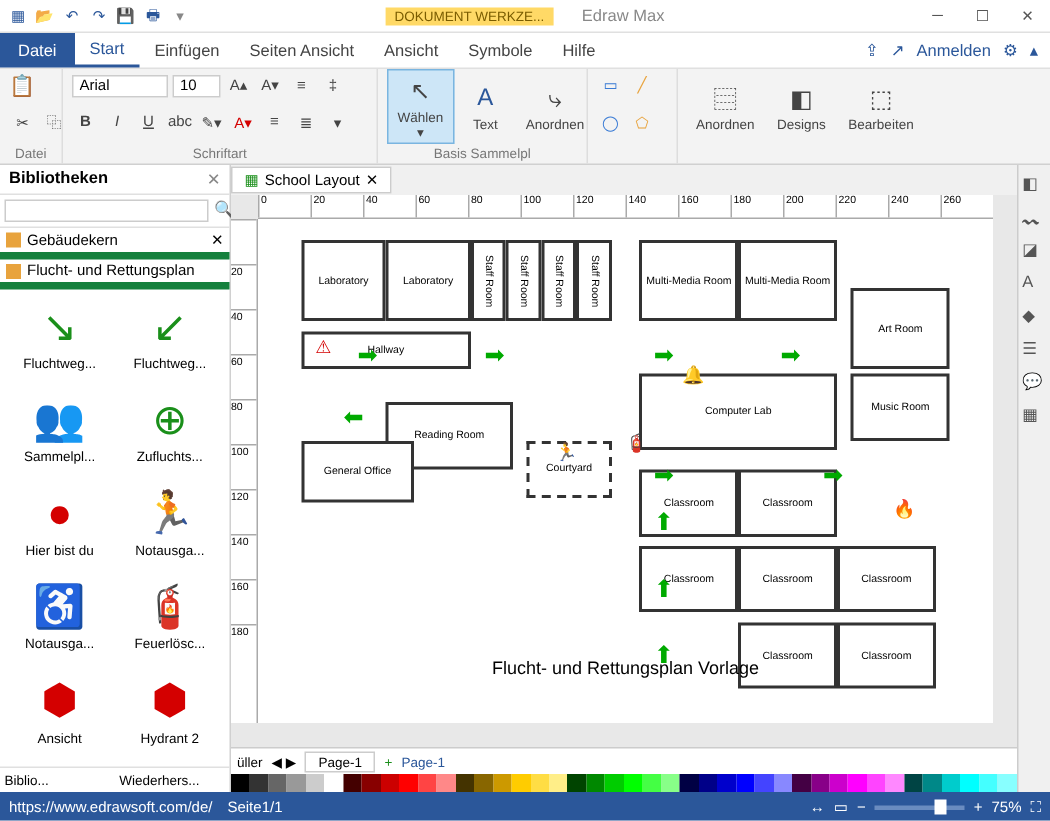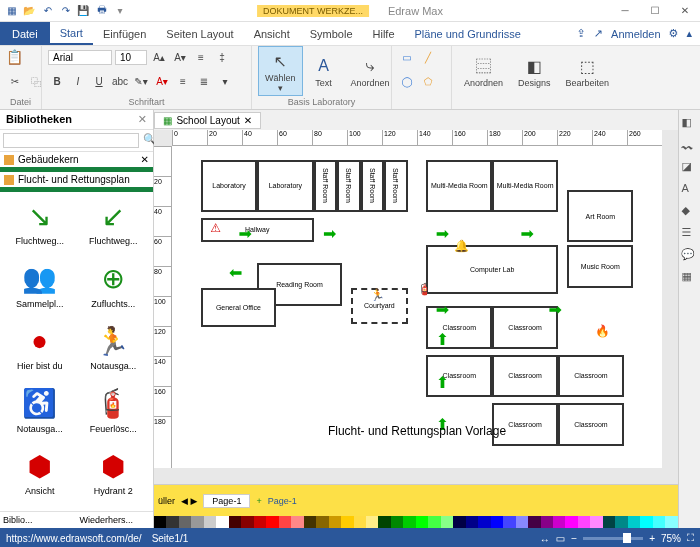--- a/index.html
+++ b/index.html
@@ -50,21 +50,21 @@
 .ruler-v{position:absolute;top:16px;left:0;width:18px;bottom:16px;background:#fff;border-right:1px solid #aaa;font-size:7px}
 .ruler-v div{border-top:1px solid #aaa;height:30px;padding-top:1px}
 .canvas{position:absolute;top:16px;left:18px;right:16px;bottom:16px;background:#fff;overflow:hidden}
 .floorplan{position:absolute;top:8px;left:10px;right:10px;bottom:10px}
 .room{position:absolute;border:2px solid #333;font-size:7px;display:flex;align-items:center;justify-content:center;text-align:center;background:#fff}
 .plan-title{position:absolute;bottom:20px;left:50%;transform:translateX(-50%);font-size:12px}
 .arrow-g{color:#0a0;font-size:16px;position:absolute}
 .sym{position:absolute;font-size:12px}
 .right-tools{width:22px;background:#f0f0f0;border-left:1px solid #ccc;display:flex;flex-direction:column;gap:6px;padding-top:6px;align-items:center}
 .right-tools div{width:16px;height:16px;font-size:11px;color:#555}
-.page-tabs{height:32px;background:#fde047;border-top:1px solid #ccc;display:flex;align-items:center;font-size:9px;padding-left:4px;gap:6px}
+.page-tabs{height:18px;background:#ffffff;border-top:1px solid #ccc;display:flex;align-items:center;font-size:9px;padding-left:4px;gap:6px}
 .colorbar{height:12px;display:flex}
 .colorbar div{flex:1}
 .statusbar{height:20px;background:#2b579a;color:#fff;display:flex;align-items:center;font-size:10px;padding:0 6px;gap:10px}
 .statusbar a{color:#fff}
 .zoom{margin-left:auto;display:flex;align-items:center;gap:6px}
 .slider{width:60px;height:3px;background:#6a8cc0;position:relative}
 .slider::after{content:'';position:absolute;width:8px;height:10px;background:#fff;top:-4px;left:40px}
 </style>
 </head>
 <body>
@@ -87,25 +87,24 @@
     <div>─</div>
     <div>☐</div>
     <div>✕</div>
   </div>
 </div>
 
 <div class="menubar">
   <div class="file-btn">Datei</div>
   <div class="tab active">Start</div>
   <div class="tab">Einfügen</div>
-  <div class="tab">Seiten Layout</div>
+  <div class="tab">Seiten Ansicht</div>
   <div class="tab">Ansicht</div>
   <div class="tab">Symbole</div>
   <div class="tab">Hilfe</div>
-  <div class="tab accent">Pläne und Grundrisse</div>
   <div class="menu-right">
     <span>⇪</span>
     <span>↗</span>
     <span>Anmelden</span>
     <span>⚙</span>
     <span>▴</span>
   </div>
 </div>
 
 <div class="ribbon">
@@ -156,21 +155,21 @@
         </div>
       <div class="big-tool">
           <div class="tool-icon" style="color:#2b579a">A</div>
           <span>Text</span>
         </div>
       <div class="big-tool">
           <div class="tool-icon">⤷</div>
           <span>Anordnen</span>
         </div>
     </div>
-    <div class="rgroup-label">Basis Laboratory</div>
+    <div class="rgroup-label">Basis Sammelpl</div>
   </div>
   <div class="rgroup" style="width:60px">
     <div class="rrow">
         <div class="rbtn" style="color:#3a7bd5">▭</div>
         <div class="rbtn" style="color:#e8a33d">╱</div>
       </div>
     <div class="rrow">
         <div class="rbtn" style="color:#3a7bd5">◯</div>
         <div class="rbtn" style="color:#e8a33d">⬠</div>
       </div>

